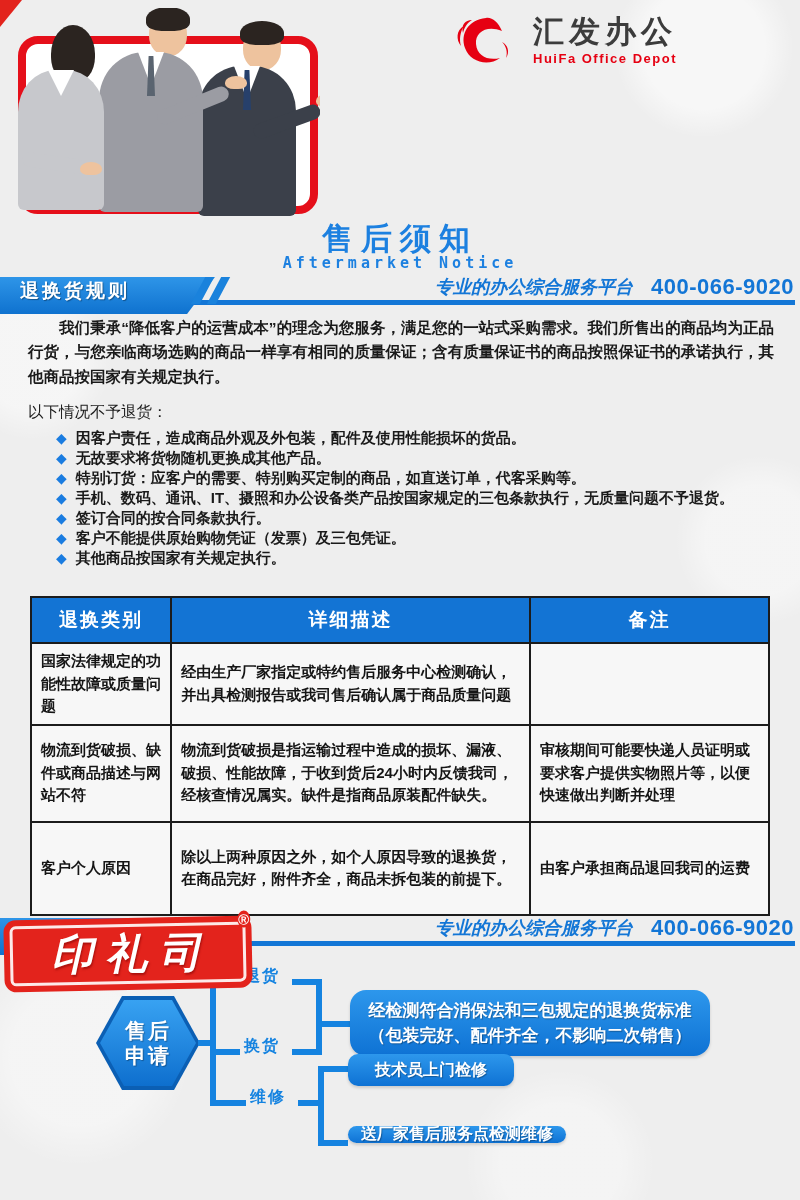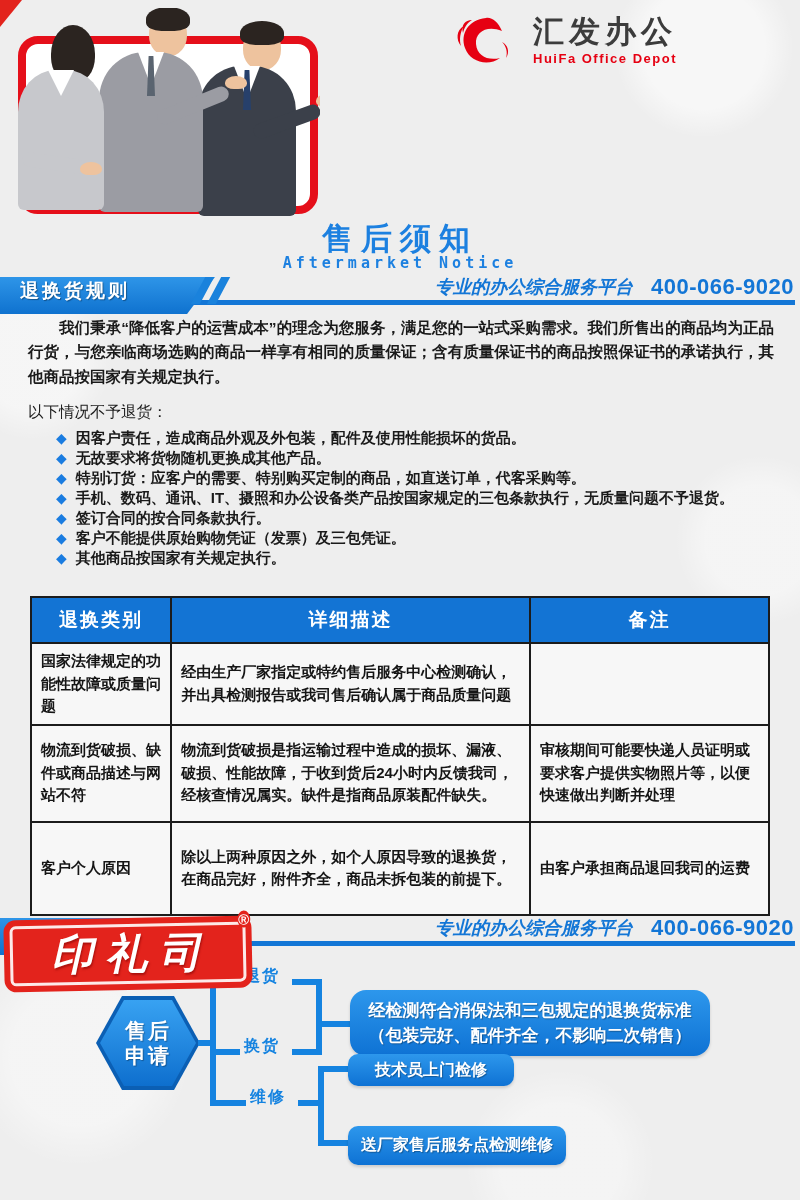--- a/index.html
+++ b/index.html
@@ -92,21 +92,21 @@
   .hex-in{position:absolute;inset:4px;clip-path:polygon(25% 0,75% 0,100% 50%,75% 100%,25% 100%,0 50%);
     background:linear-gradient(180deg,#38a2f2,#0e6fce);}
   .hex-label{position:relative;width:50px;text-align:center;color:#fff;font-size:21px;font-weight:bold;
     line-height:1.2;letter-spacing:2px;text-shadow:1px 1px 1px rgba(0,0,0,.3);}
   .fl-label{position:absolute;color:#1583e0;font-size:16px;font-weight:bold;letter-spacing:2px;}
   .fl-box{position:absolute;border-radius:10px;background:linear-gradient(180deg,#2d97ec,#0e72d4);
     color:#fff;font-weight:bold;display:flex;flex-direction:column;align-items:center;justify-content:center;
     text-shadow:1px 1px 1px rgba(0,0,0,.3);box-shadow:0 2px 3px rgba(0,0,0,.15);}
   .bigbox{left:350px;top:990px;width:360px;height:66px;font-size:17px;line-height:1.5;border-radius:16px;}
   .techbox{left:348px;top:1054px;width:166px;height:32px;font-size:16px;}
-  .factbox{left:348px;top:1126px;width:218px;height:39px;font-size:16px;}
+  .factbox{left:348px;top:1126px;width:218px;height:17px;font-size:16px;}
 </style>
 </head>
 <body>
 
 <div class="page">
 
   <div class="corner-tri"></div>
 
   <div class="photo-wrap">
     <div class="photo-frame"></div>

